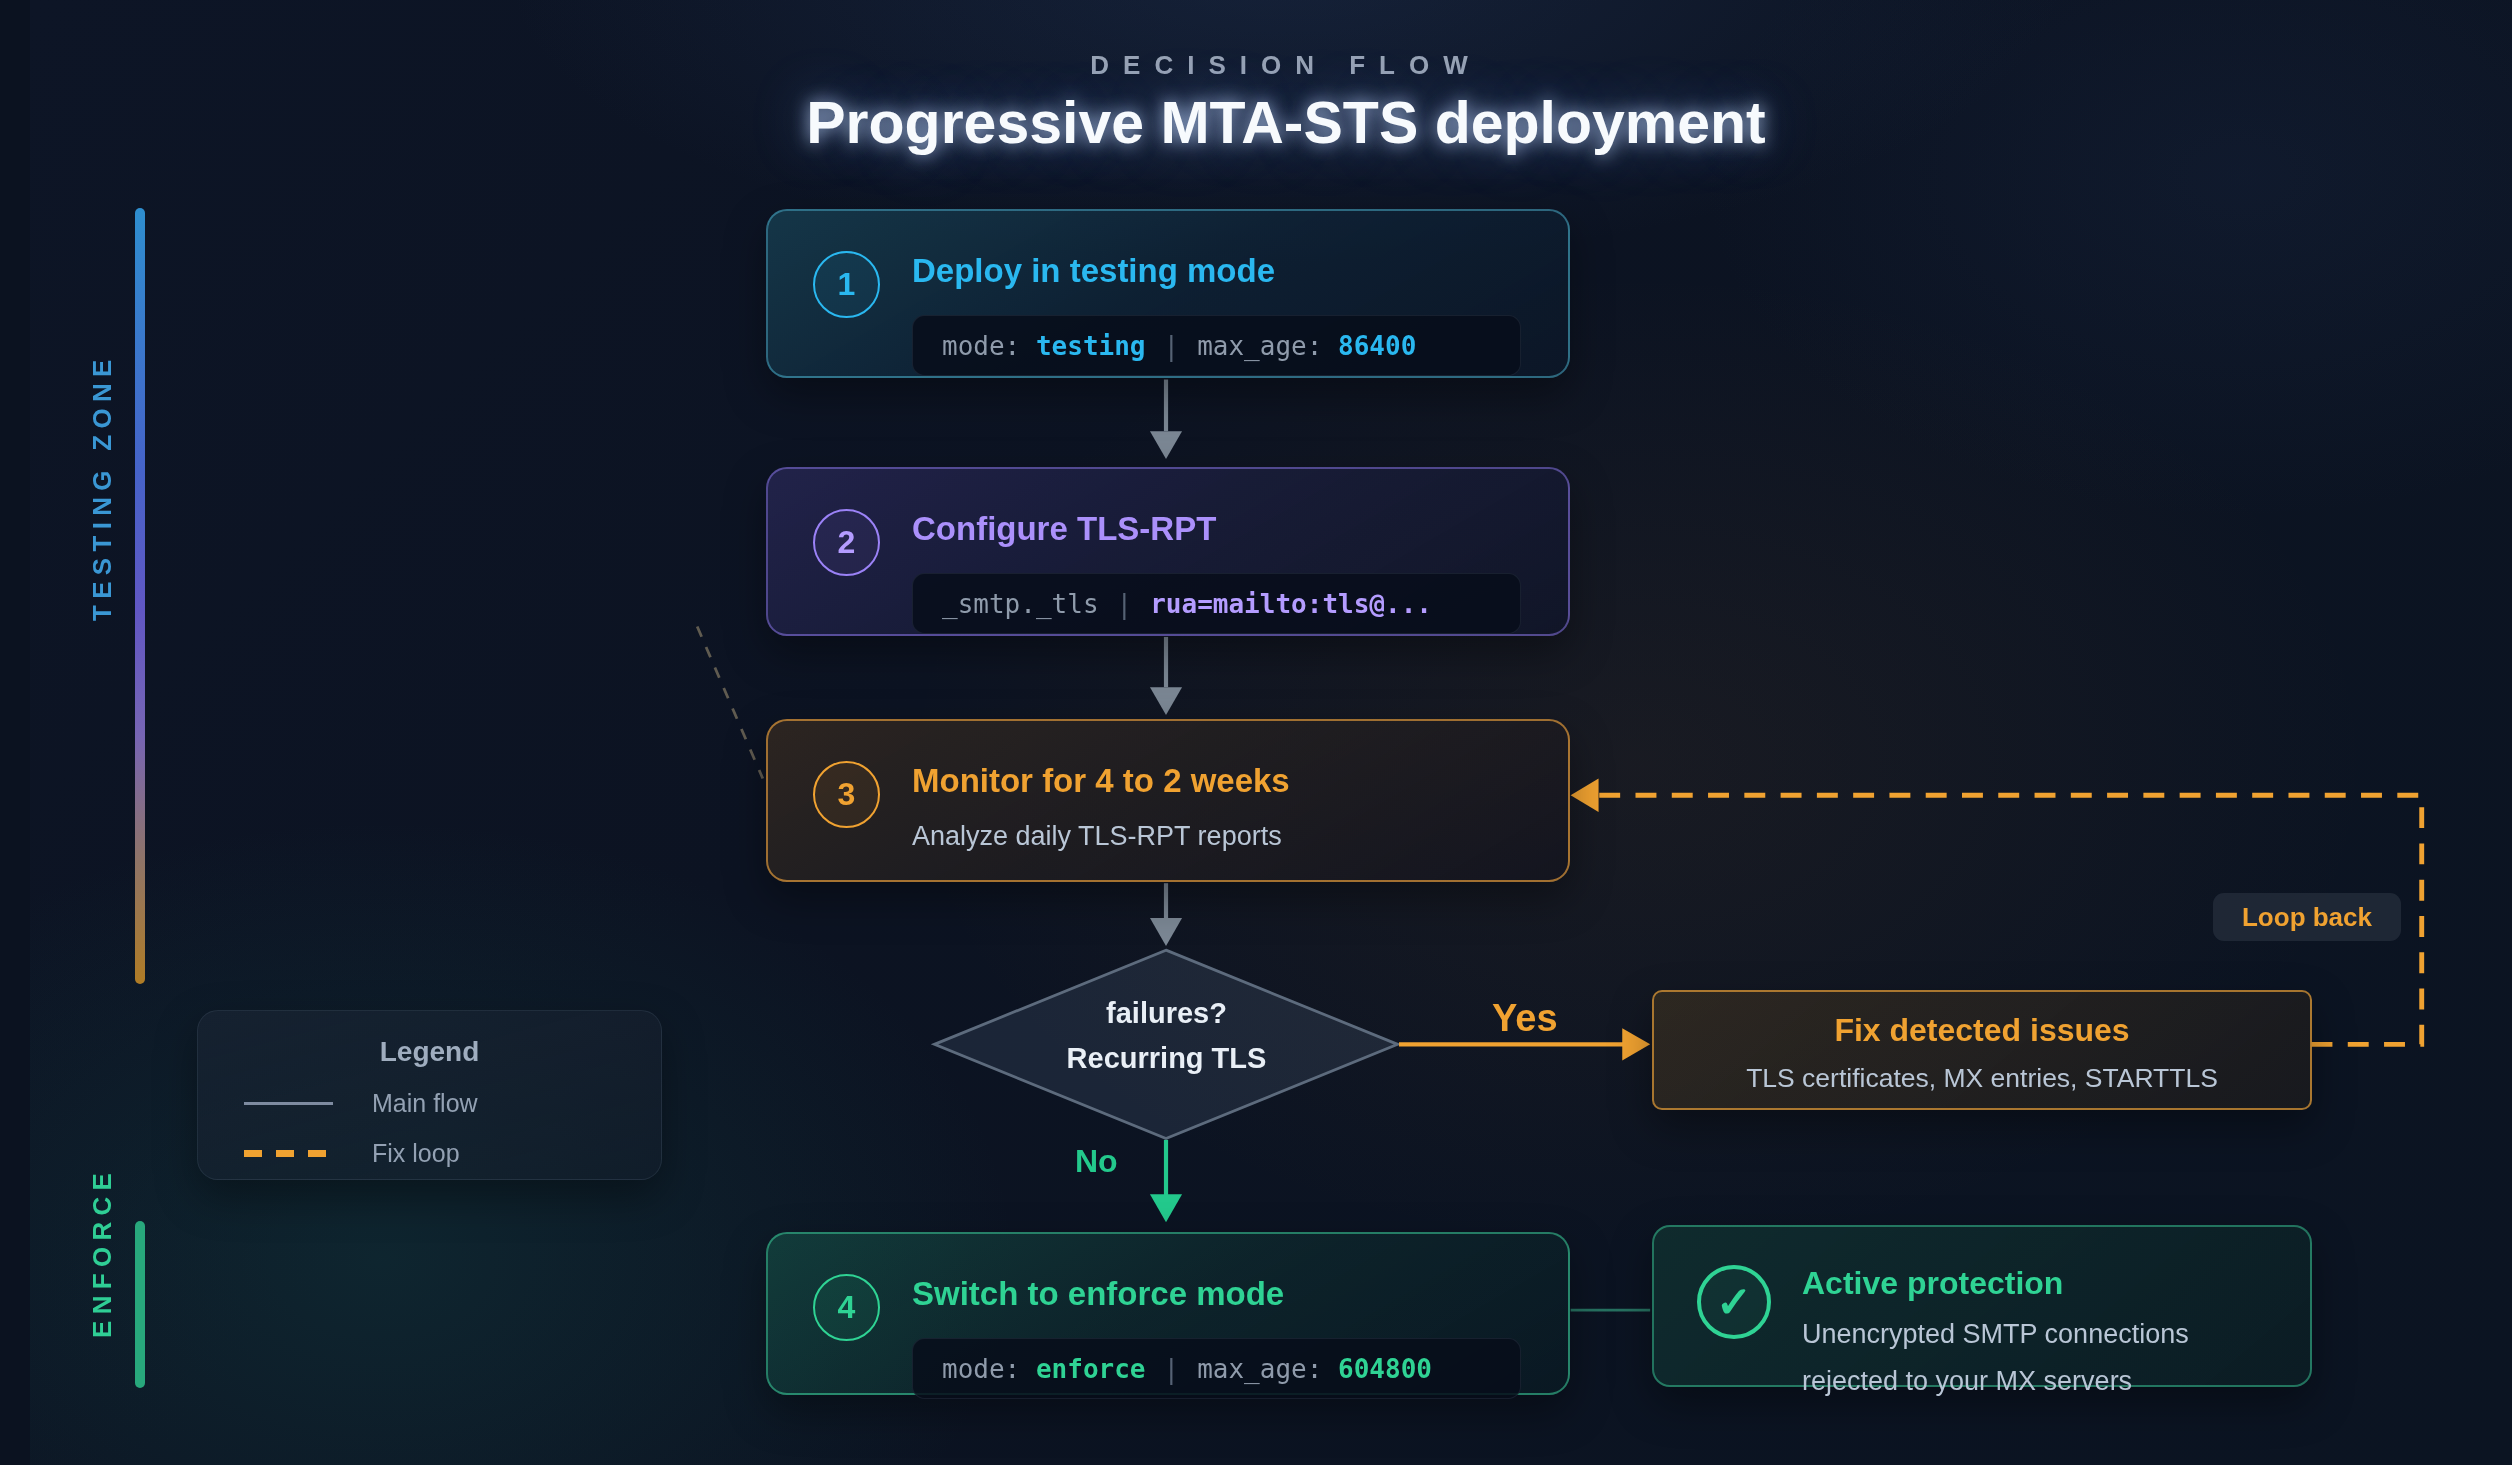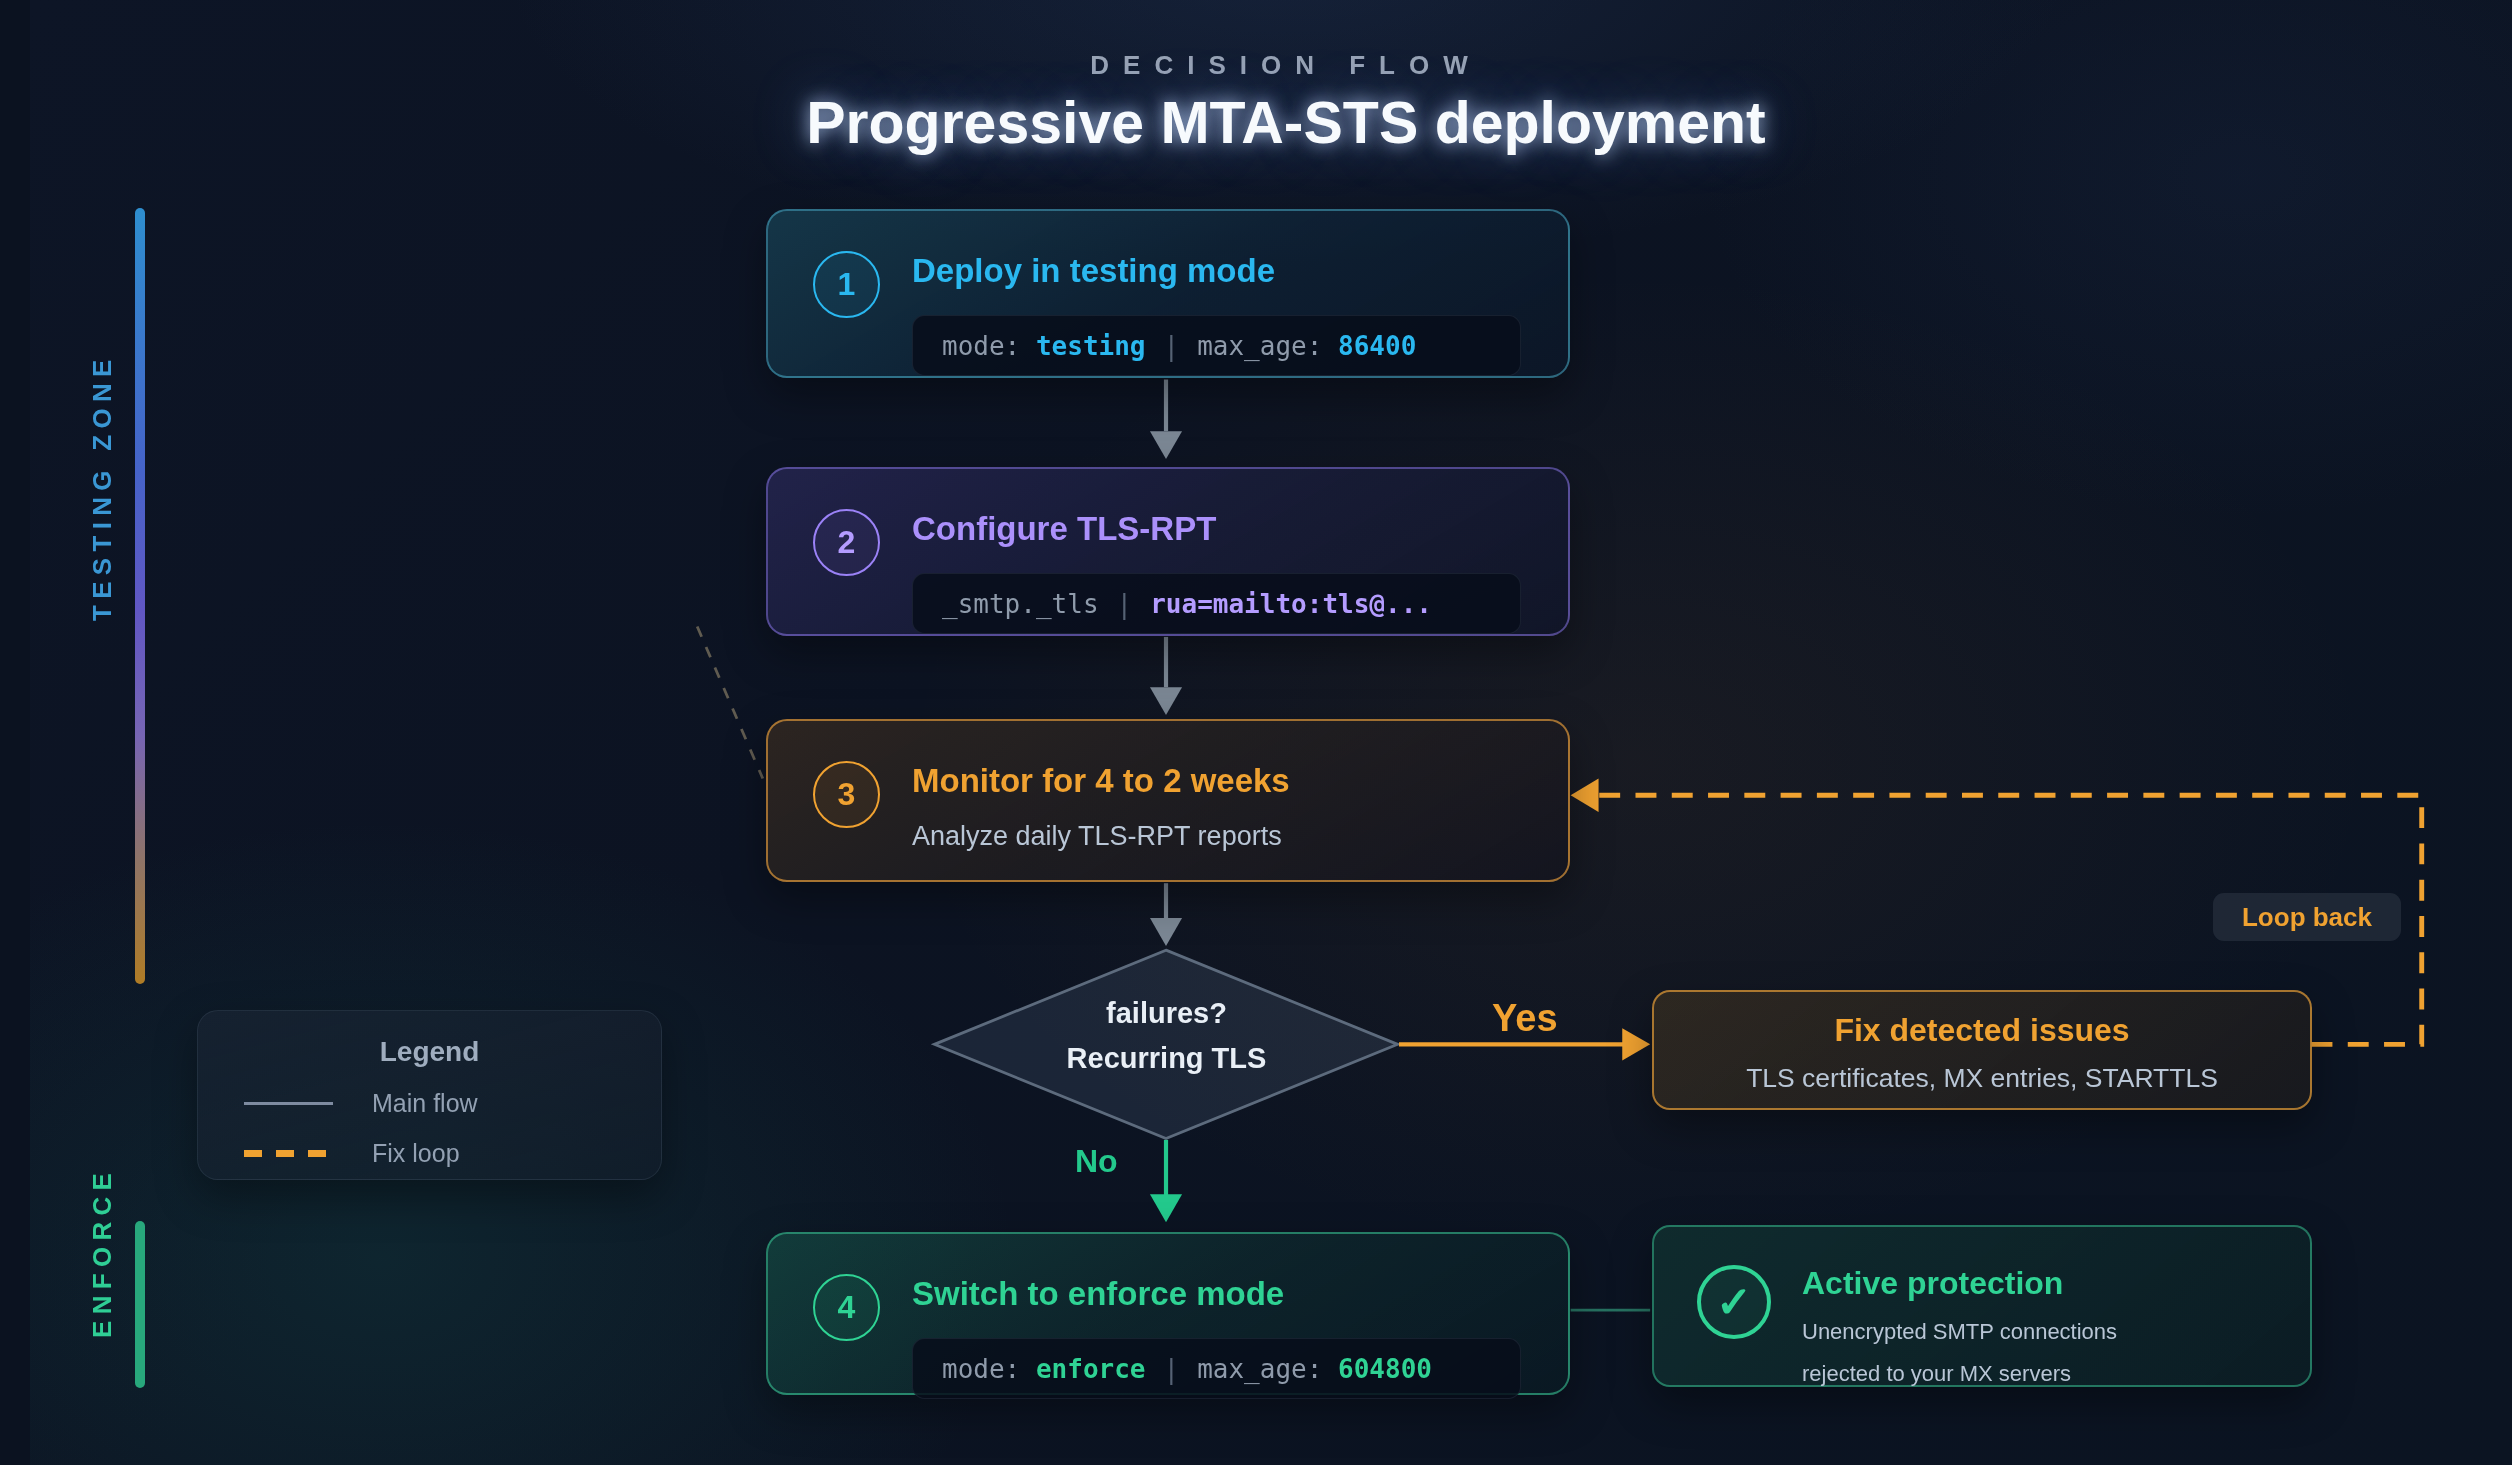--- a/index.html
+++ b/index.html
@@ -82,40 +82,40 @@
   .swatch-dashed{height:6.3px;background:repeating-linear-gradient(90deg,#f0a231 0 18px,transparent 18px 32px);}
 
   
   .decision-text{position:absolute;left:962px;top:991px;width:349px;z-index:3;text-align:center;
     font-size:29px;font-weight:600;color:#e9eff6;line-height:1.55;}
   .lbl-yes{position:absolute;left:1462px;top:997px;z-index:3;font-size:38px;font-weight:700;color:#f0a231;}
   .lbl-no{position:absolute;left:1045px;top:1143px;z-index:3;font-size:32px;font-weight:700;color:#23c98c;}
 
   
   .fixbox{left:1622px;top:990px;width:660px;height:120px;border:2.1px solid rgba(228,156,56,0.7);
-    border-radius:18px;text-align:center;
+    border-radius:10px;text-align:center;
     background:linear-gradient(140deg,rgba(78,60,32,0.45),rgba(34,30,28,0.55));}
   .fix-title{margin-top:19.5px;font-size:32px;font-weight:700;color:#f0a231;}
   .fix-sub{margin-top:14px;font-size:26.5px;color:#b9c6d6;}
 
   
   .loopchip{position:absolute;left:2183px;top:893px;width:188px;height:48px;z-index:3;
     background:rgba(33,41,55,0.92);border-radius:11px;display:flex;align-items:center;justify-content:center;
     font-size:26px;font-weight:700;color:#f0a231;}
 
   
   .active{left:1622px;top:1225px;width:660px;height:162px;border:2.1px solid rgba(57,202,152,0.5);
     border-radius:18px;background:linear-gradient(140deg,rgba(22,82,66,0.38),rgba(12,36,38,0.52));
     display:flex;align-items:flex-start;padding:38px 0 0 43px;}
   .check-circle{width:74px;height:74px;border-radius:50%;border:4.2px solid #2fd394;box-sizing:border-box;
     color:#2fd394;display:flex;align-items:center;justify-content:center;
     font-size:43px;font-weight:700;flex:0 0 auto;background:rgba(47,211,148,0.06);}
   .active-body{margin-left:31px;}
   .active-title{font-size:32px;font-weight:700;color:#2fd394;}
-  .active-line{font-size:22px;color:#b9c6d6;margin-top:16.7px;}
+  .active-line{font-size:27px;color:#b9c6d6;margin-top:16.7px;}
 </style>
 </head>
 <body>
 
 <div class="canvas">
 
   <svg class="connectors" width="2512" height="1465" viewBox="0 0 3600 2100">
 
     <line x1="1628" y1="544" x2="1628" y2="618" stroke="#7b8794" stroke-width="6"></line>
     <polygon points="1628,658 1605,618 1651,618" fill="#7b8794"></polygon>

